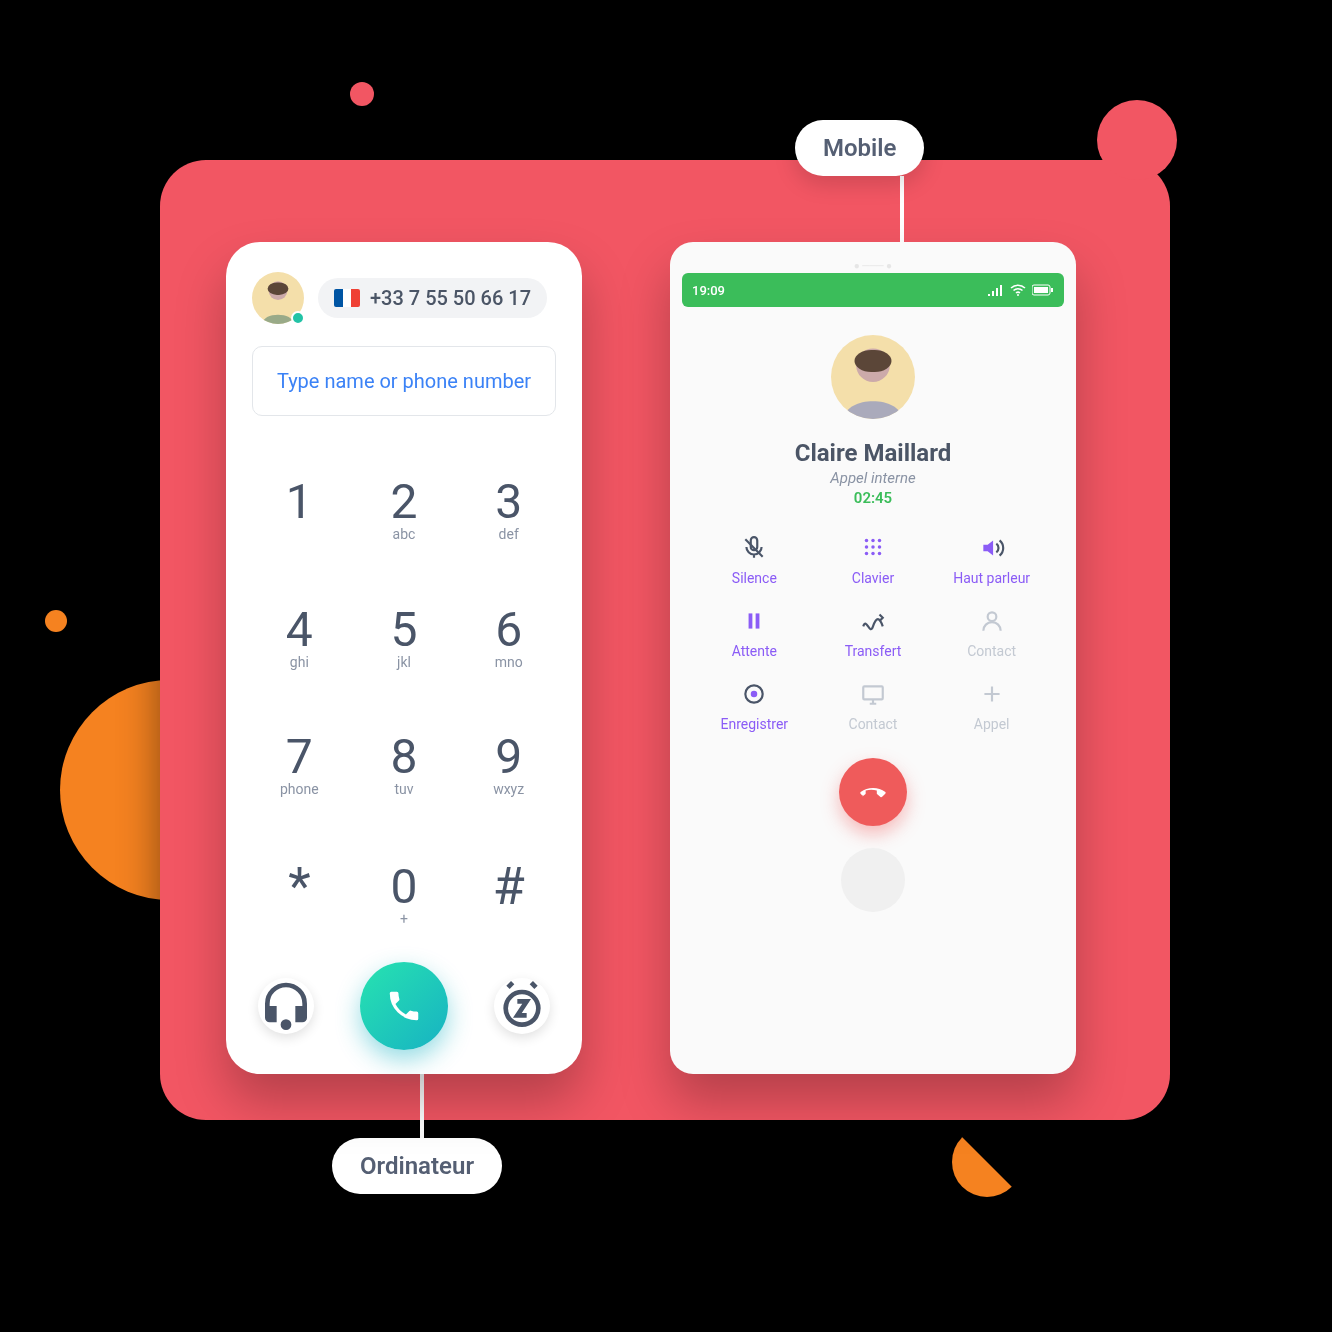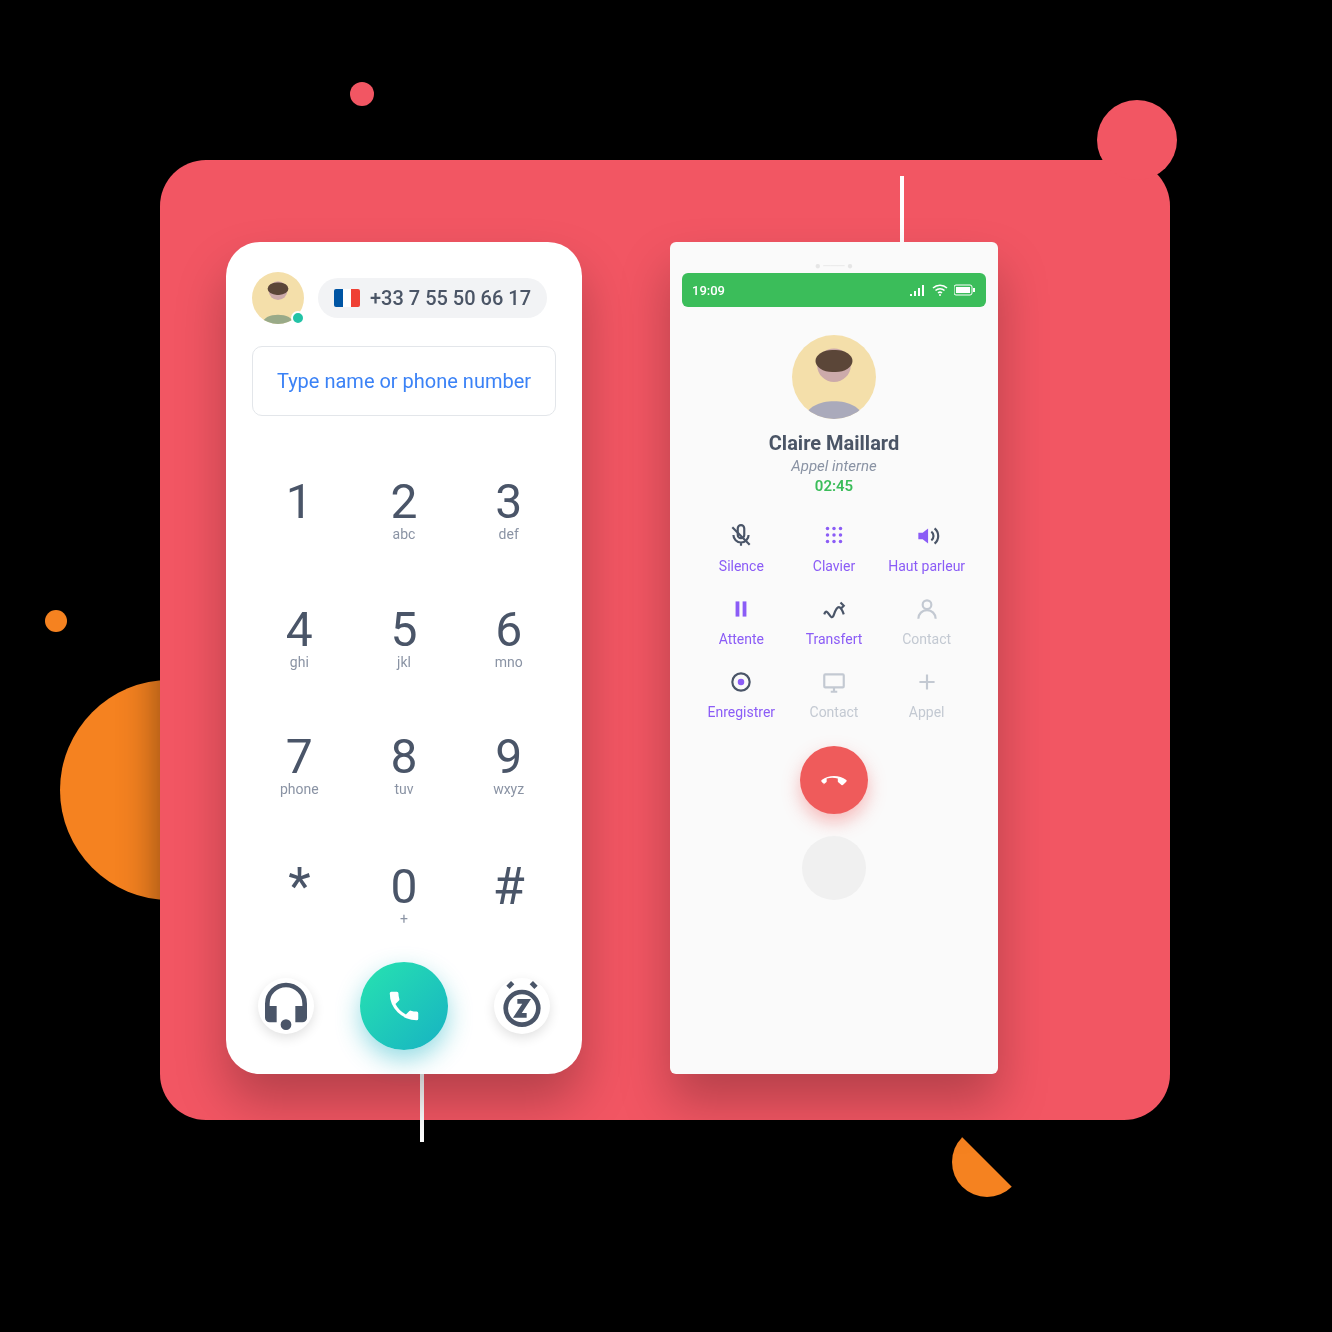--- a/index.html
+++ b/index.html
@@ -99,40 +99,40 @@
   }
   .call-btn {
     width:88px; height:88px; border-radius:50%;
     background:linear-gradient(135deg,#27e3b0,#17b2c3);
     display:flex; align-items:center; justify-content:center;
     box-shadow:0 10px 24px rgba(23,178,195,.45);
   }
 
   
   .phone-shell {
-    position:absolute; left:670px; top:242px; width:328px; height:832px;
-    background:#fafafa; border-radius:6px;
+    position:absolute; left:670px; top:242px; width:406px; height:832px;
+    background:#fafafa; border-radius:23px;
     box-shadow: 0 28px 50px rgba(0,0,0,.25);
     padding:12px 12px 20px;
     display:flex; flex-direction:column;
   }
   .notch-dots { display:flex; justify-content:center; gap:40px; padding:6px 0 2px; color:#e6e6e6; font-size:10px;}
   .status-bar {
     background:#3bbd5a; color:#fff; height:34px; border-radius:6px;
     display:flex; align-items:center; justify-content:space-between;
     padding:0 10px; font-size:13px; font-weight:500;
   }
   .sb-right { display:flex; align-items:center; gap:6px; }
   .sb-icon { width:16px; height:12px; }
 
   .mobile-body { flex:1; display:flex; flex-direction:column; align-items:center; padding:24px 16px 0; }
   .avatar-lg {
     width:84px;height:84px;border-radius:50%;background:#f4dfaa;overflow:hidden;margin-top:4px;
   }
-  .caller-name { margin-top:12px; font-size:20px; font-weight:700; color:#4b5566; }
+  .caller-name { margin-top:20px; font-size:24px; font-weight:700; color:#4b5566; }
   .caller-sub { font-style:italic; color:#8a93a4; font-size:15px; margin-top:2px; }
   .call-timer { color:#3bbd5a; font-size:15px; font-weight:600; margin-top:2px; }
 
   .action-grid {
     margin-top:28px; width:100%;
     display:grid; grid-template-columns:repeat(3,1fr);
     row-gap:22px; column-gap:6px;
   }
   .action {
     display:flex; flex-direction:column; align-items:center; gap:6px;
@@ -161,22 +161,24 @@
 
 <div class="stage">
   <div class="circ c-orange-big"></div>
   <div class="big-square"></div>
   <div class="circ c-red-top"></div>
   <div class="circ c-pink-small"></div>
   <div class="circ c-orange-dot"></div>
   <div class="c-orange-half circ"></div>
 
   <div class="line-v line-mobile"></div>
+  <div class="pill pill-mobile">Mobile</div>
 
   <div class="line-v line-desktop"></div>
+  <div class="pill pill-desktop">Ordinateur</div>
 
   <div class="card-desktop">
     <div class="hdr-row">
       <div class="avatar-wrap">
         <div class="avatar-sm">
           <svg viewBox="0 0 50 50">
               <circle cx="25" cy="18" r="9" fill="#caa"></circle>
               <path d="M10 50c0-12 30-12 30 0z" fill="#9a8"></path>
               <rect x="15" y="10" width="20" height="12" rx="9" fill="#5b4638"></rect>
             </svg>

